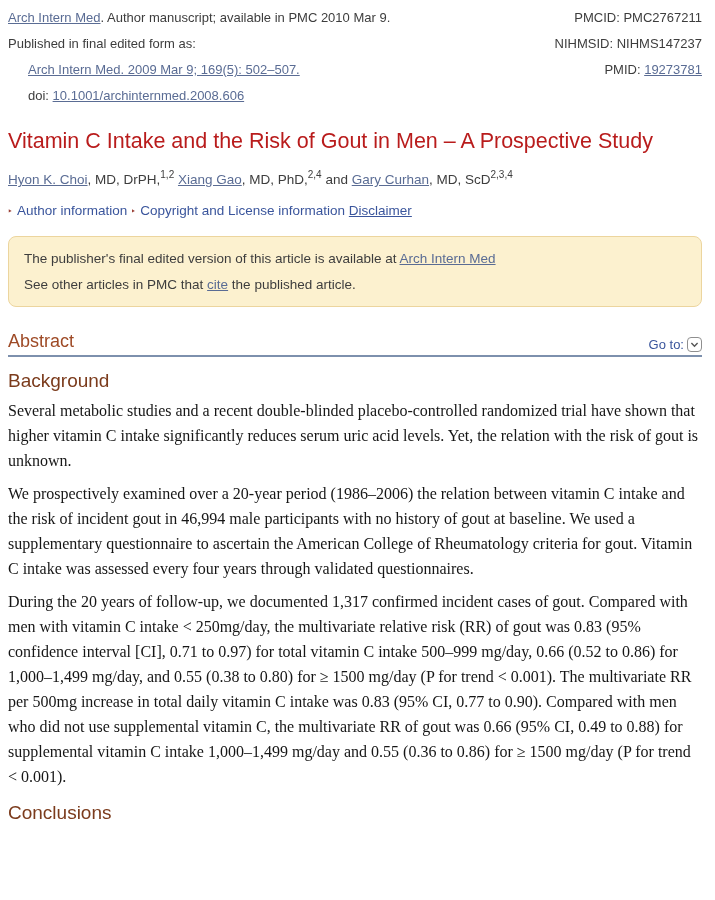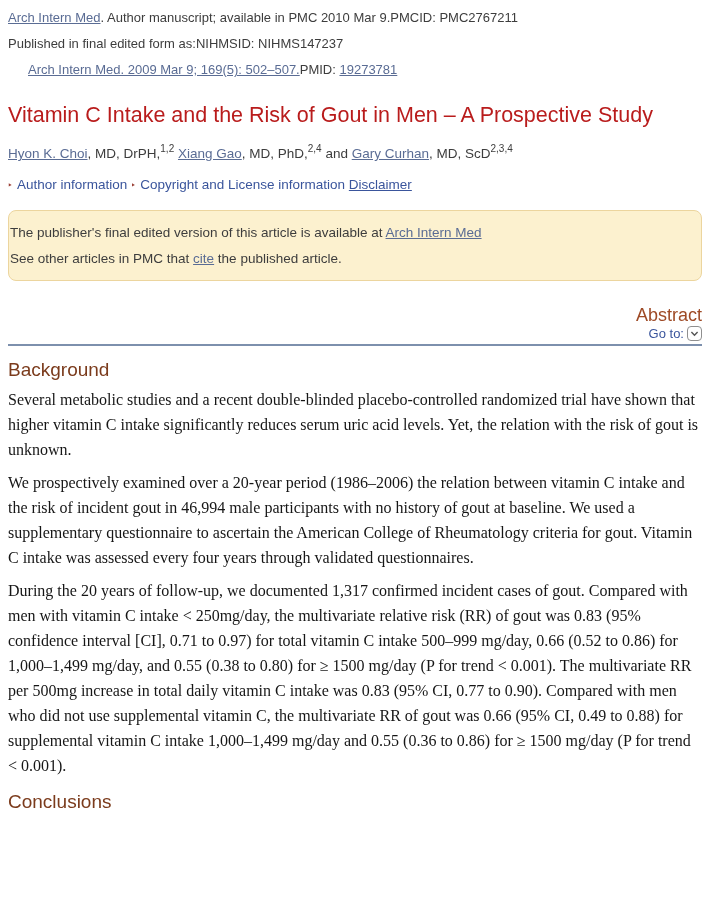--- a/index.html
+++ b/index.html
@@ -1,45 +1,45 @@
 <!DOCTYPE html>
 <html><head>
 <meta charset="utf-8">
 <style>
   html, body { margin:0; padding:0; background:#ffffff; }
   body { width:715px; height:900px; overflow:hidden;
          font-family:"Liberation Sans", sans-serif; color:#3d3d3d; }
   .page { padding:10px 13px 0 8px; }
 
   
-  .hrow { display:flex; align-items:baseline;
+  .hrow { display:flex; justify-content:space-between; align-items:baseline;
           font-size:13px; line-height:15px; margin-bottom:11px; color:#3d3d3d; }
   .hrow .indent { padding-left:20px; }
   a.slink { color:#5a6c94; text-decoration:underline; cursor:pointer; }
   .plain { color:#3d3d3d; }
 
   
   h1.title { font-size:21.5px; font-weight:400; color:#b91c1c; letter-spacing:0;
              margin:25px 0 0 0; line-height:26px; }
   .authors { font-size:13.5px; margin-top:15px; color:#3d3d3d; }
   .authors sup { font-size:10px; }
   .authorinfo { font-size:13.5px; margin-top:16px; color:#3a559c; }
   .authorinfo .bullet { color:#9b4137; font-size:11px; margin-right:5px; }
   .authorinfo .navlbl { color:#3a559c; cursor:pointer; }
   .authorinfo a.disc { color:#3a559c; text-decoration:underline; cursor:pointer; }
 
   
   .notice { margin-top:18px; background:#fcf1cf; border:1px solid #ecd59e;
-            border-radius:8px; padding:10px 15px 12px 1px; font-size:13.5px; }
+            border-radius:8px; padding:10px 15px 12px 15px; font-size:13.5px; }
   .notice p { margin:3px 0 8px 0; line-height:18px; color:#3d3d3d; }
   .notice p:last-child { margin-bottom:0; }
 
   
   .sect-head { display:flex; justify-content:space-between; align-items:flex-end;
-               margin-top:24px; border-bottom:2px solid #7d90ad; padding-bottom:3px;flex-direction:column; }
+               margin-top:24px; border-bottom:2px solid #7d90ad; padding-bottom:3px; }
   .sect-head h2 { font-size:18px; font-weight:400; color:#9e4a26; margin:0; }
   .goto { font-size:13px; color:#3a559c; display:flex; align-items:center; gap:3px;
           cursor:pointer; }
   .goto svg { display:block; }
 
   h3.sub { font-size:19px; font-weight:400; color:#7b3b1c; margin:14px 0 0 0;
            line-height:19px; }
   p.body { font-family:"Liberation Serif", serif; font-size:16px; line-height:25px;
            color:#161616; margin:8px 0 0 0; }
 </style>
@@ -53,20 +53,23 @@
       <div><a class="slink">Arch Intern Med</a><span class="plain">. Author manuscript; available in PMC 2010 Mar 9.</span></div>
       <div><span>PMCID:</span> <span>PMC2767211</span></div>
     </div>
     <div class="hrow">
       <div>Published in final edited form as:</div>
       <div><span>NIHMSID:</span> <span>NIHMS147237</span></div>
     </div>
     <div class="hrow">
       <div class="indent"><a class="slink">Arch Intern Med. 2009 Mar 9; 169(5): 502–507.</a></div>
       <div><span>PMID:</span> <a class="slink">19273781</a></div>
+    </div>
+    <div class="hrow">
+      <div class="indent"><span>doi:</span> <a class="slink">10.1001/archinternmed.2008.606</a></div>
     </div>
   </div>
 
   <h1 class="title">Vitamin C Intake and the Risk of Gout in Men – A Prospective Study</h1>
 
   <p class="authors"><a class="slink">Hyon K. Choi</a><span>, MD, DrPH,</span><sup>1,2</sup><span> </span> <a class="slink">Xiang Gao</a><span>, MD, PhD,</span><sup>2,4</sup><span> and </span><a class="slink">Gary Curhan</a><span>, MD, ScD</span><sup>2,3,4</sup></p>
 
   <div class="authorinfo">
     <span class="bullet">‣</span><span class="navlbl">Author information</span>
     <span class="bullet">‣</span><span class="navlbl">Copyright and License information</span>

